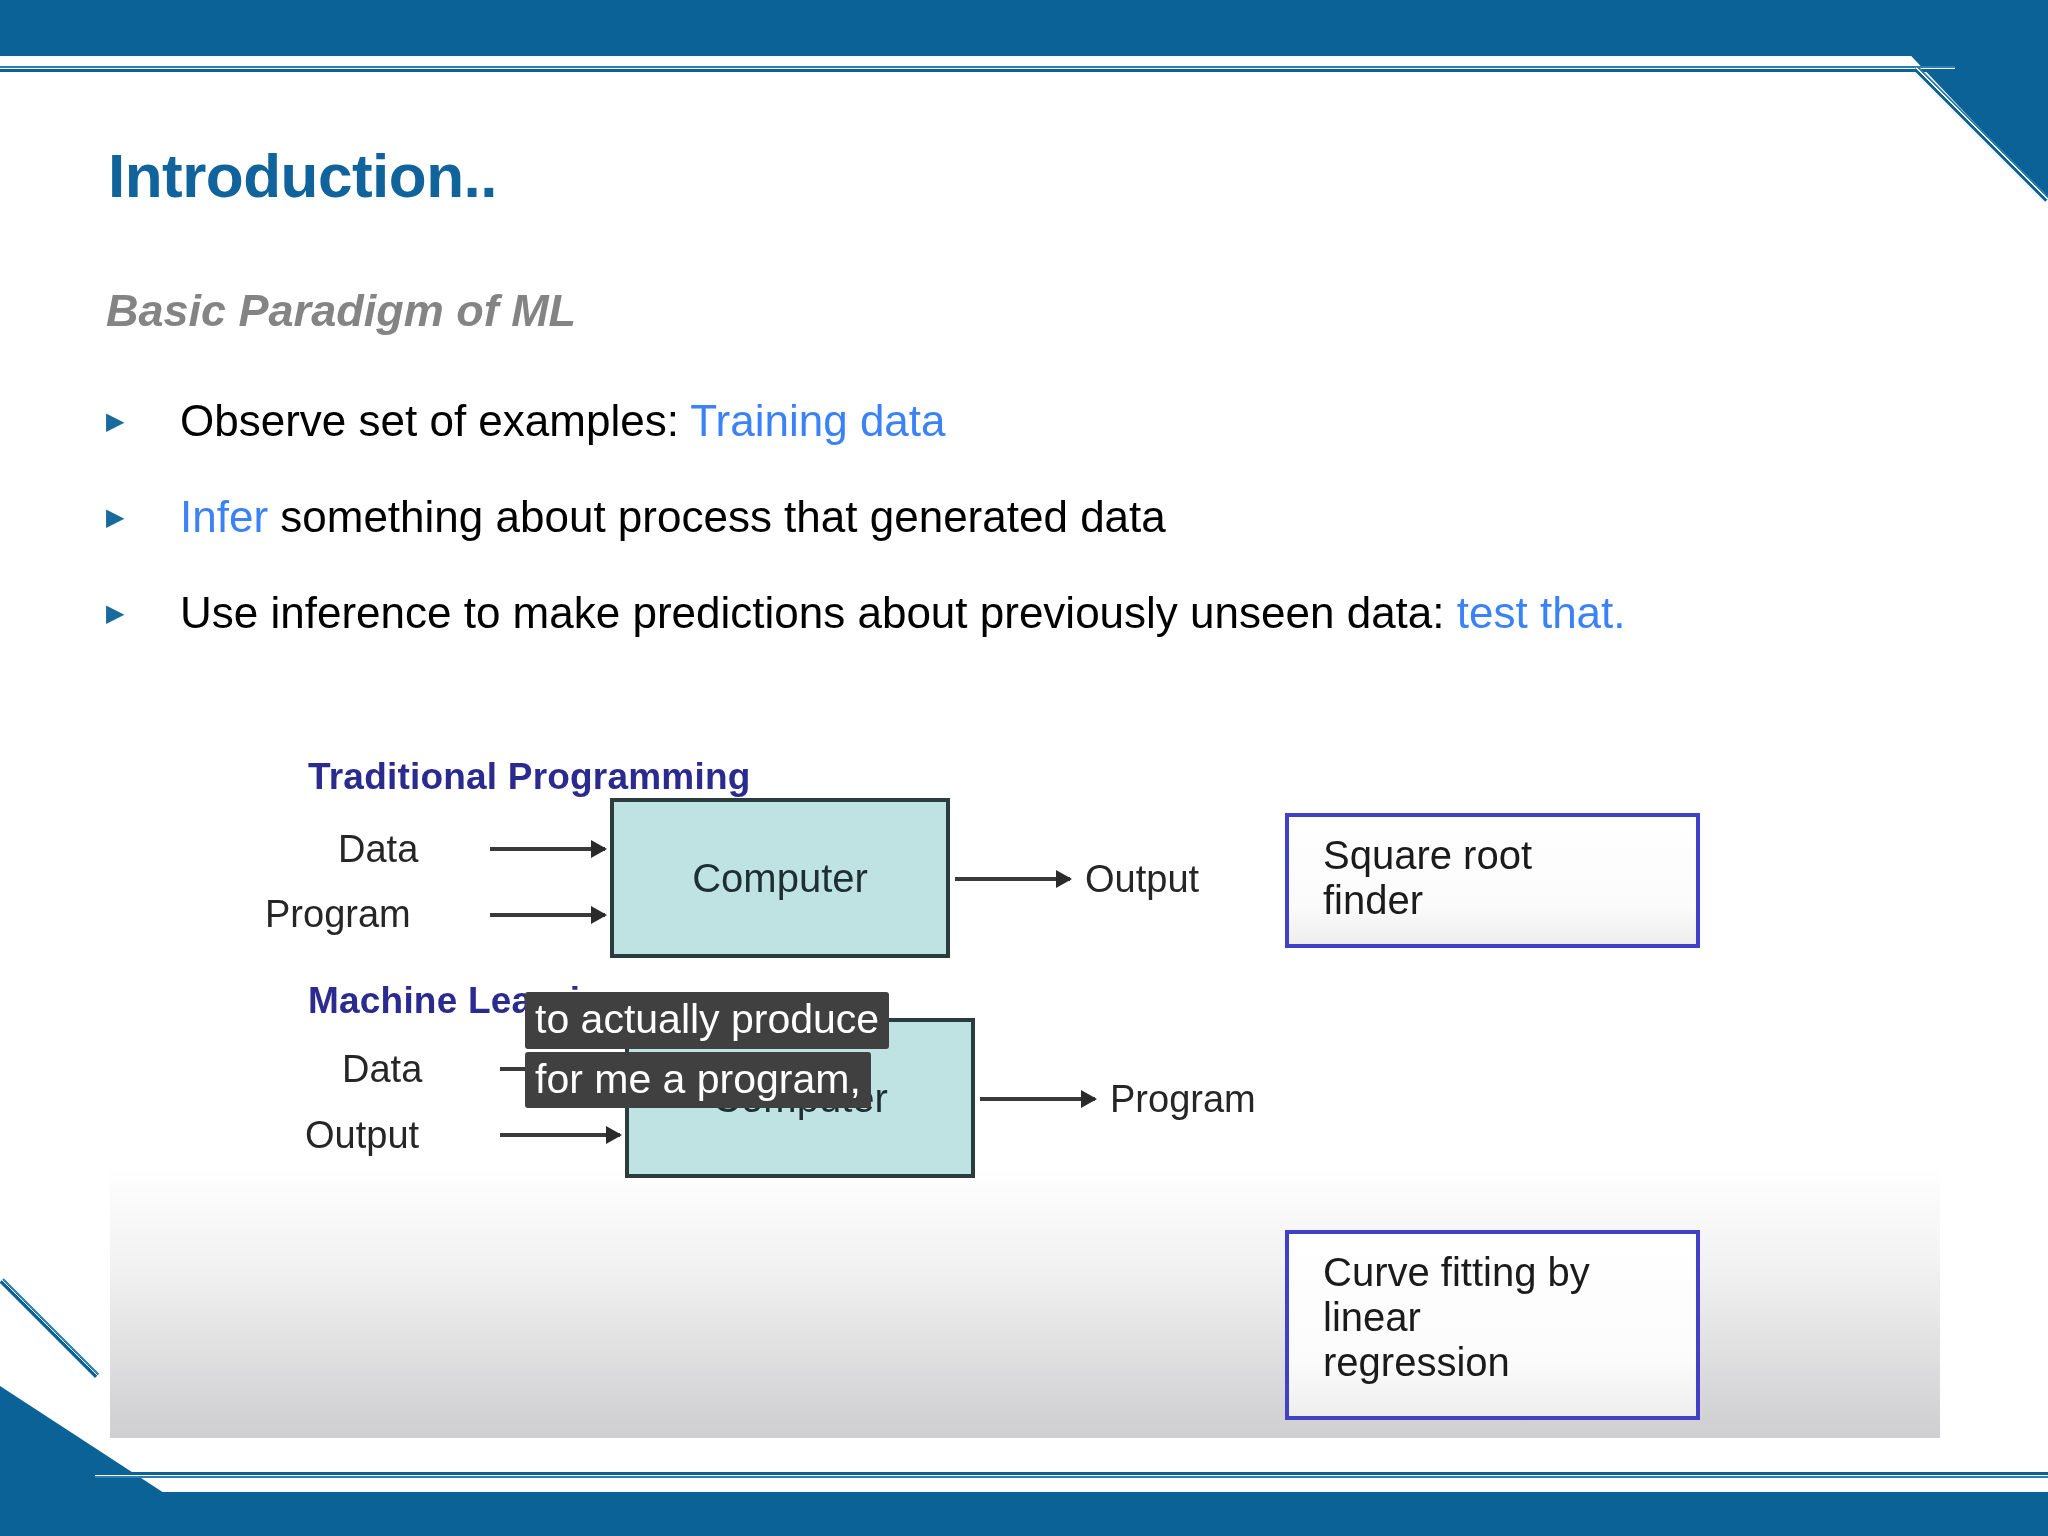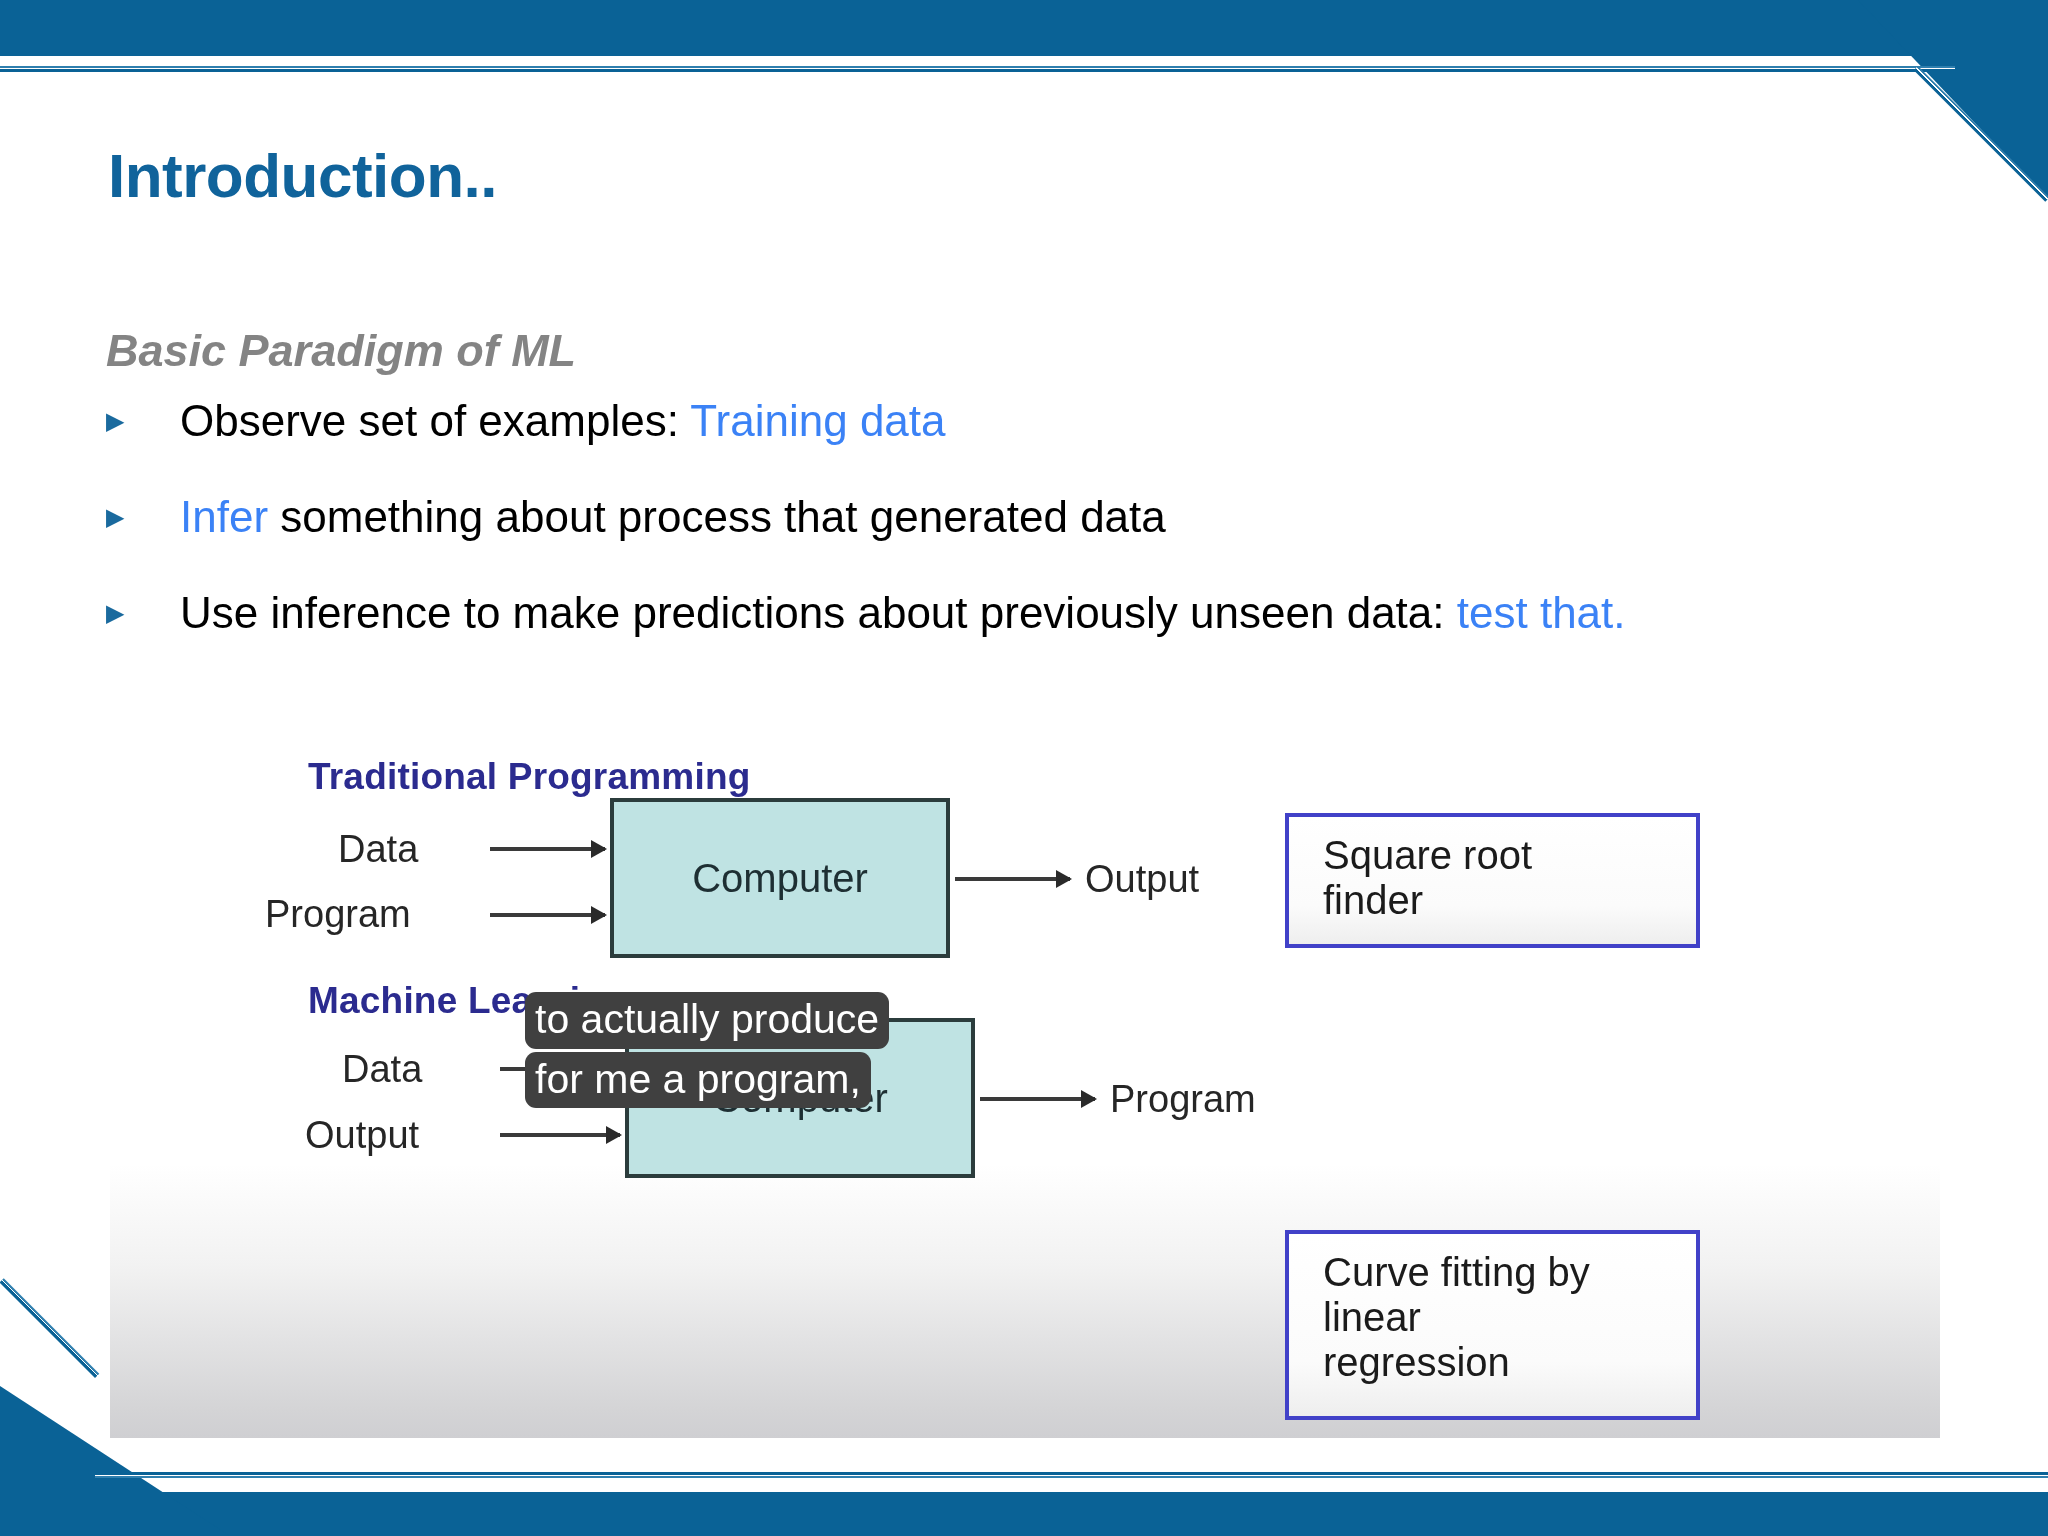--- a/index.html
+++ b/index.html
@@ -99,21 +99,20 @@
     white-space: nowrap;
   }
   .subtitle {
     position: absolute;
     left: 106px; top: 285px;
     font-size: 45px;
     font-weight: bold;
     font-style: italic;
     color: #848484;
     white-space: nowrap;
-    margin-top: 40px;
   }
 
   .bullets {
     position: absolute;
     left: 100px; top: 392px;
     width: 1900px;
   }
   .bullet-row {
     display: flex;
     align-items: flex-start;
@@ -207,21 +206,21 @@
     left: 415px; top: 274px;
     width: 445px;
   }
   .caption-line {
     display: inline-block;
     background: #404040;
     color: #ffffff;
     font-size: 41px;
     line-height: 1.04;
     padding: 6px 10px 8px 10px;
-    border-radius: 11px;
+    border-radius: 3px;
     white-space: nowrap;
     margin-bottom: 3px;
   }
 </style>
 </head>
 <body>
 
 <div class="slide">
 
   <div class="band-top"></div>

